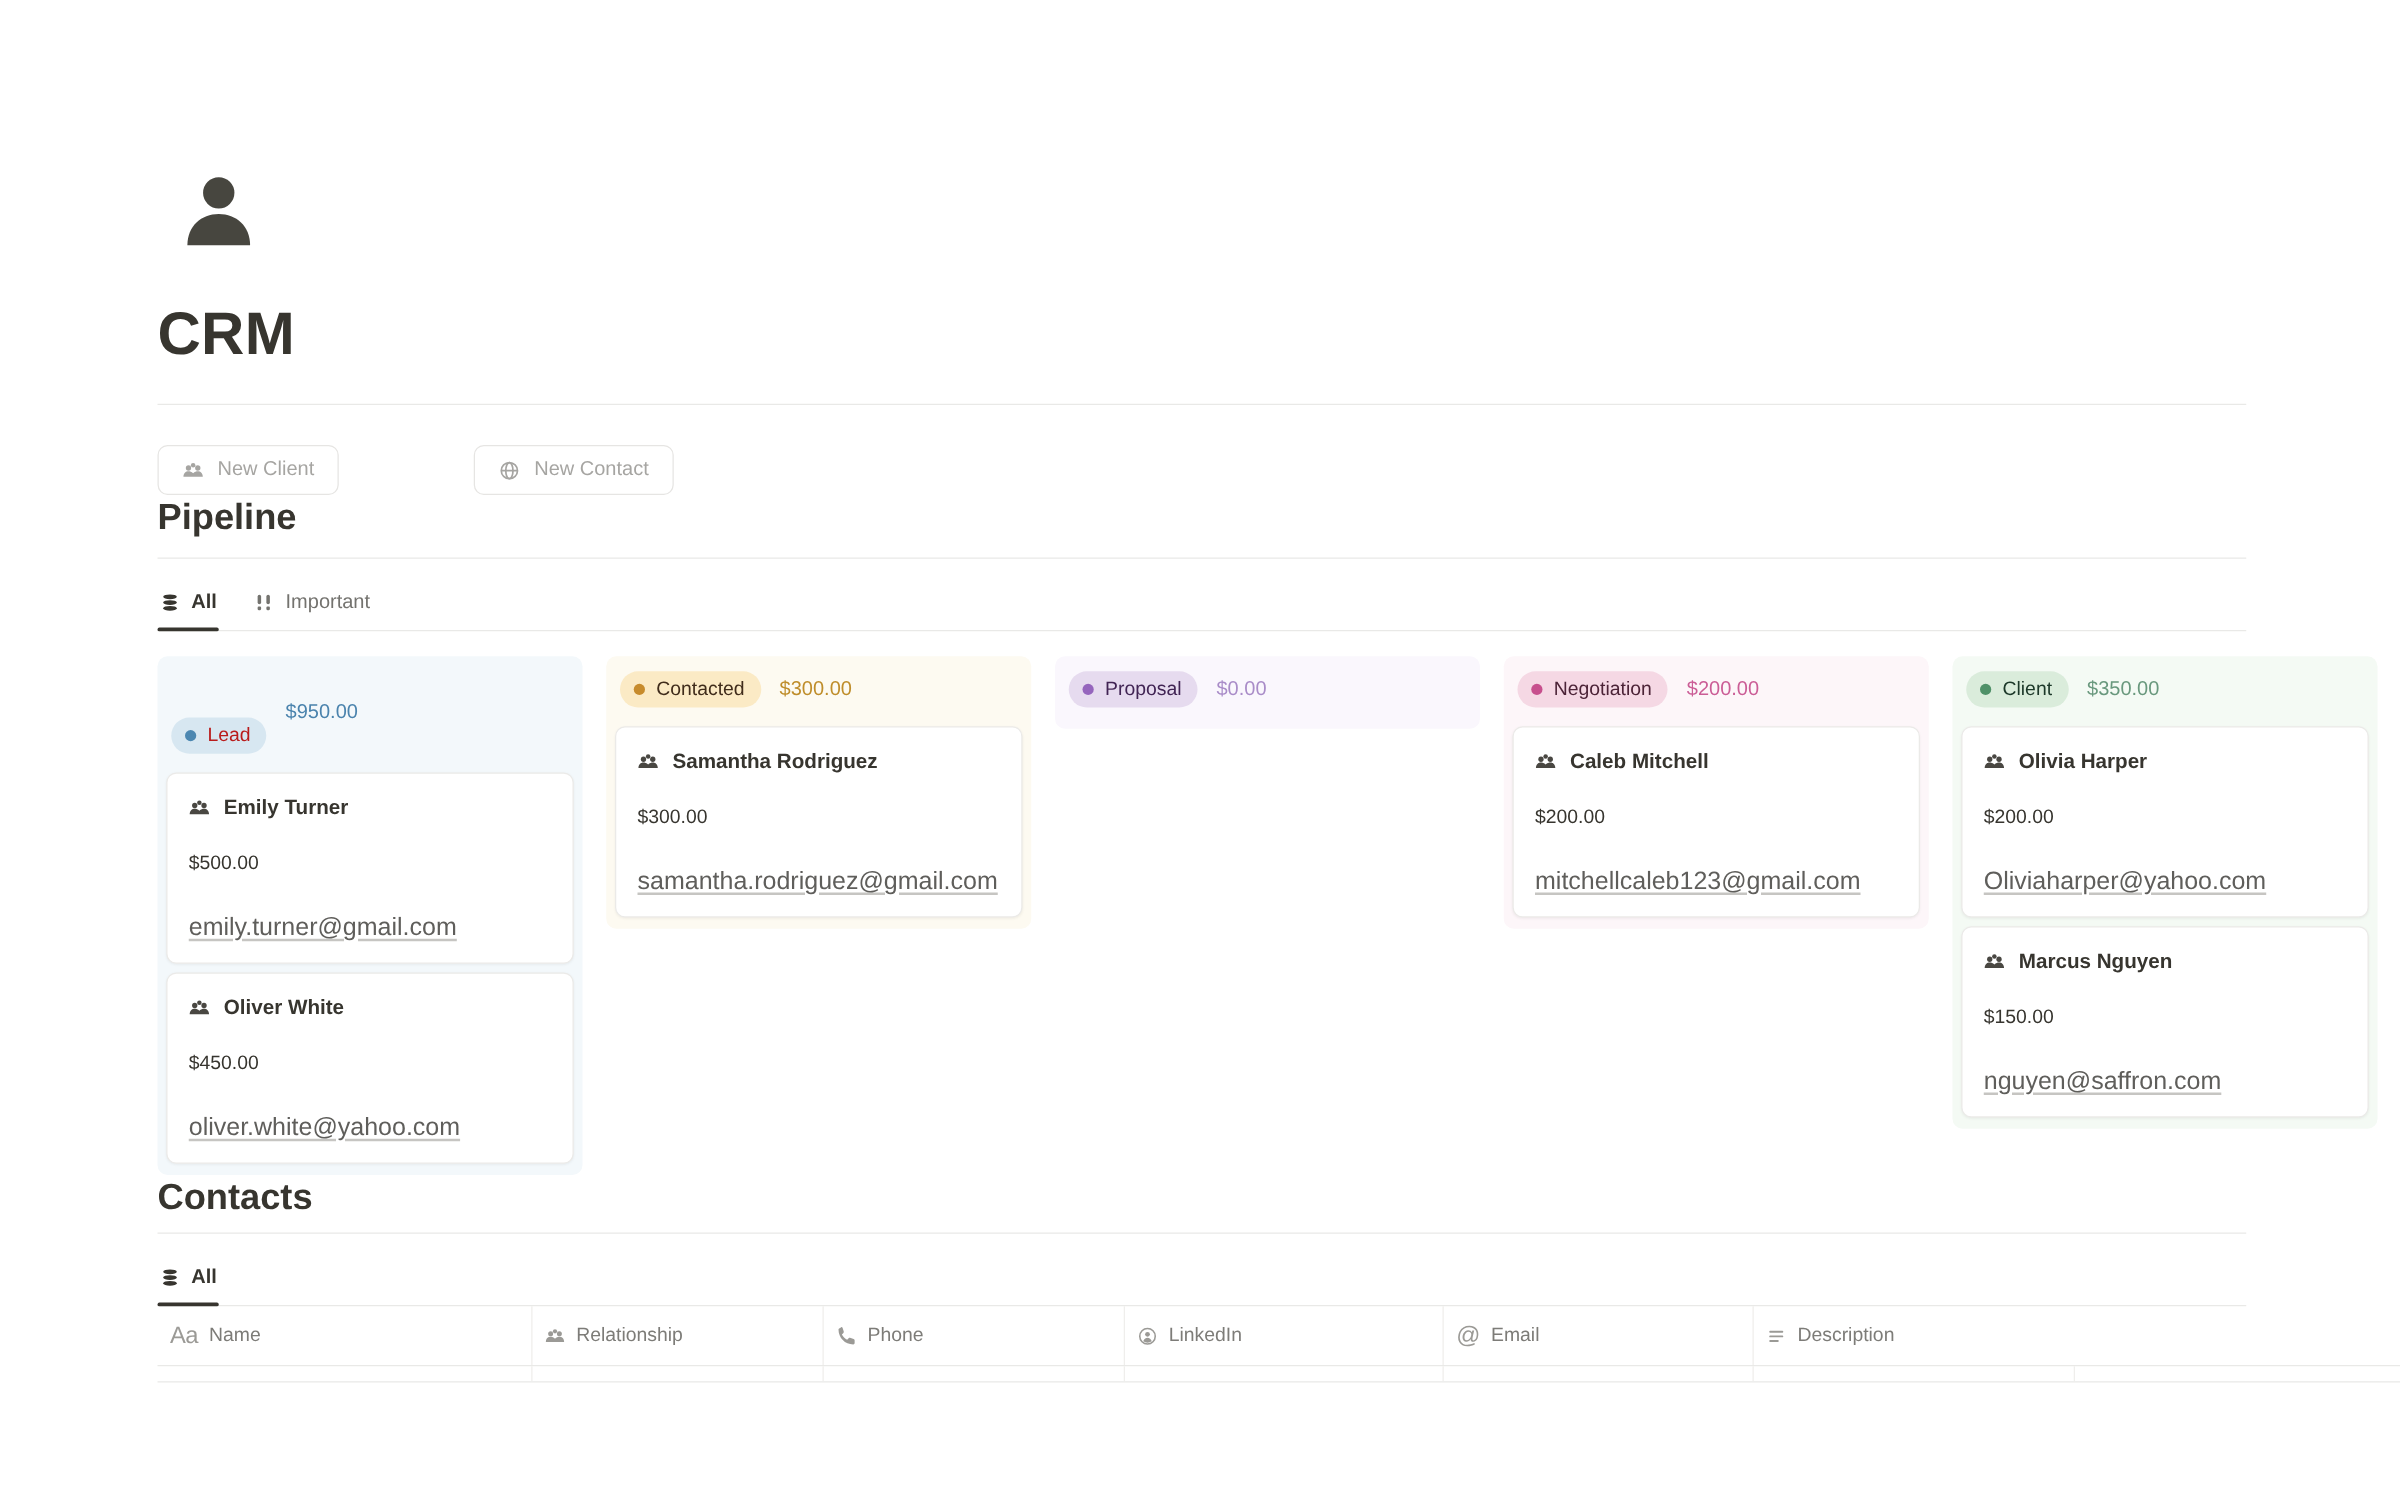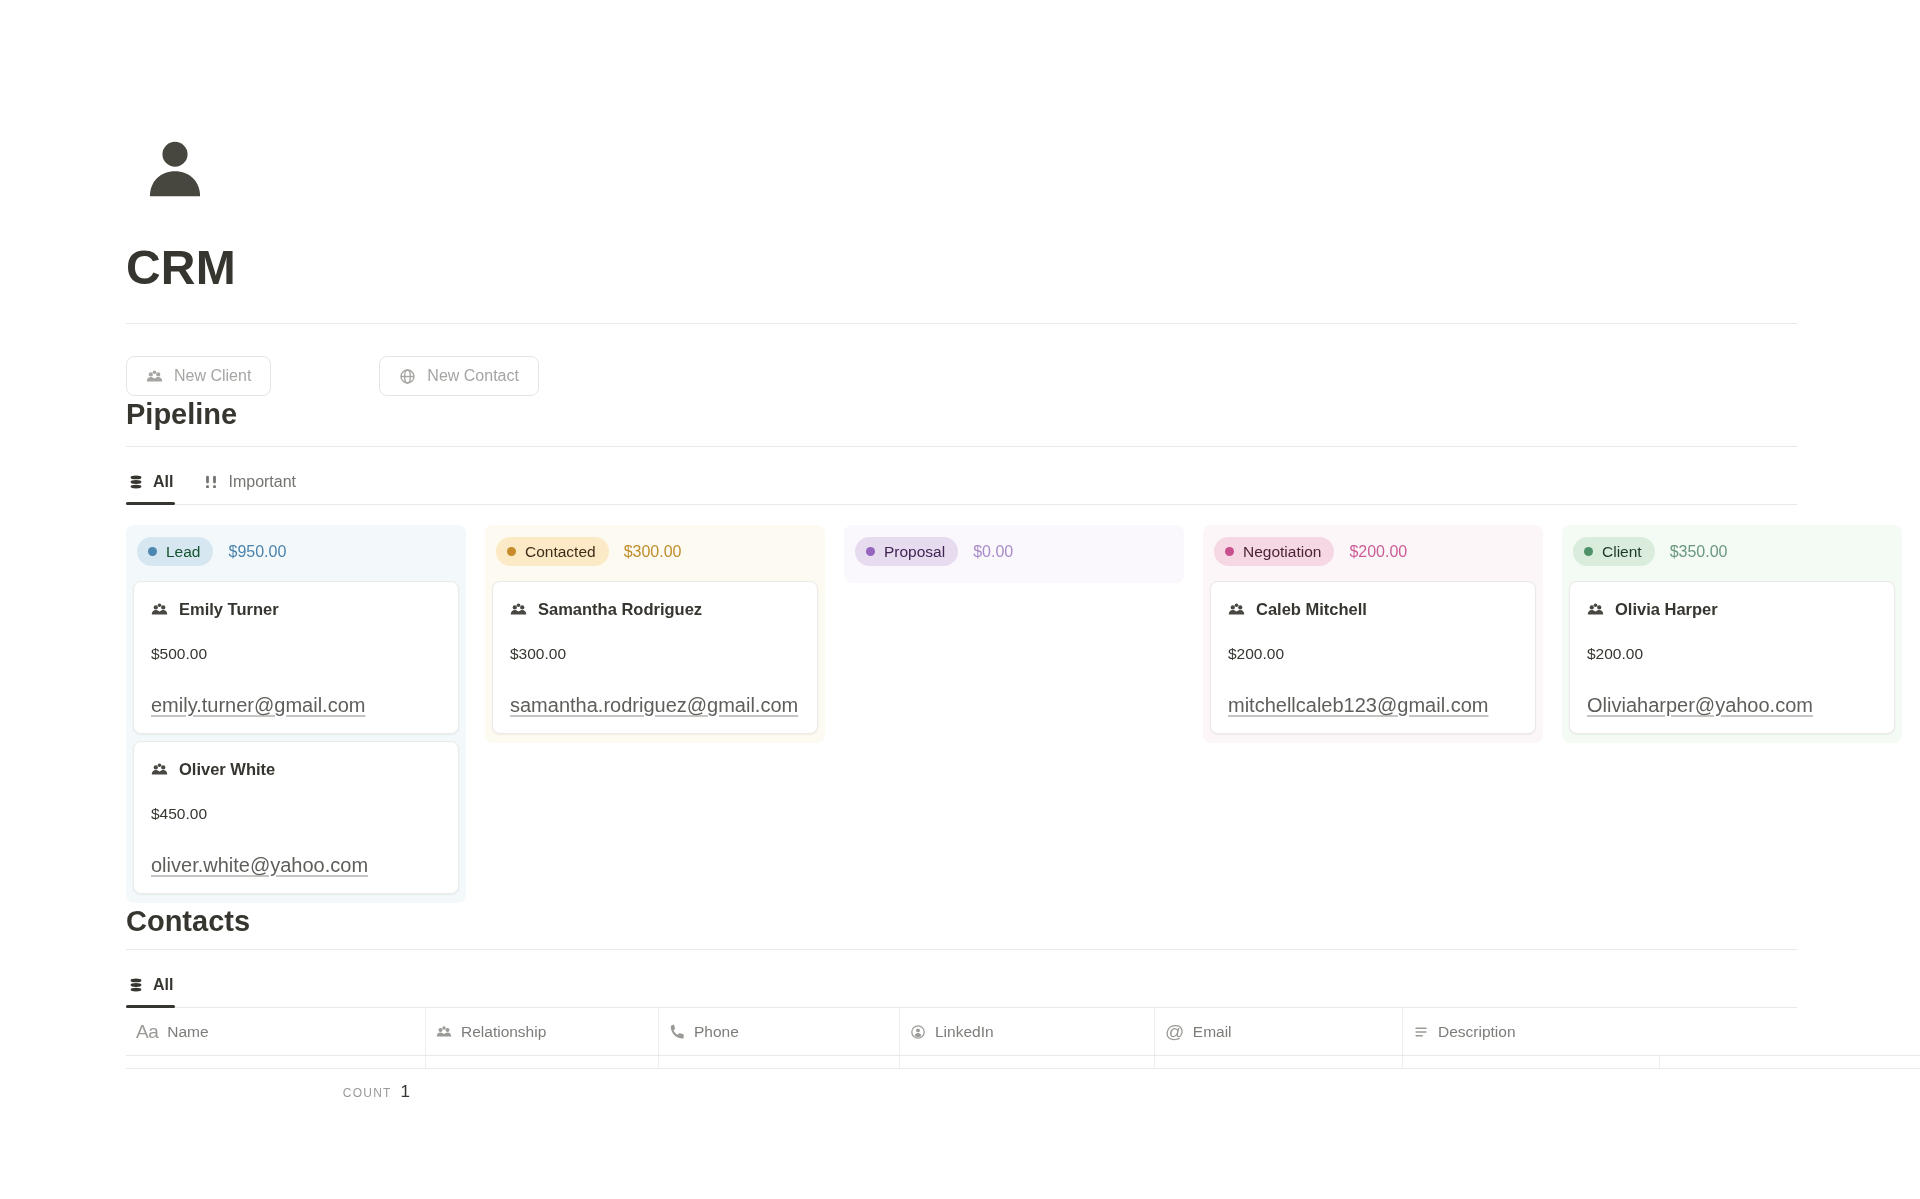--- a/index.html
+++ b/index.html
@@ -170,21 +170,21 @@
           <use href="#ic-bangbang"></use>
         </svg>
       <span>Important</span>
     </div>
   </div>
 
   <div class="board">
 
     <div class="col" style="background: rgb(243, 248, 251);">
       <div class="col-header">
-        <span class="pill" style="background: rgb(215, 231, 241); color: #14532d;">
+        <span class="pill" style="background: rgb(215, 231, 241); color: #b91c1c; margin-top: 37px;">
           <span class="dot" style="background: rgb(75, 135, 177);"></span>
           <span>Lead</span>
         </span>
         <span class="col-sum" style="color: rgb(74, 131, 173);">$950.00</span>
       </div>
       <div class="card">
         <div class="card-name">
           <svg viewBox="0 0 16 16" fill="currentColor">
               <use href="#ic-people"></use>
             </svg>
@@ -265,20 +265,30 @@
       </div>
       <div class="card">
         <div class="card-name">
           <svg viewBox="0 0 16 16" fill="currentColor">
               <use href="#ic-people"></use>
             </svg>
           <span>Olivia Harper</span>
         </div>
         <div class="card-amount">$200.00</div>
         <div class="card-email">Oliviaharper@yahoo.com</div>
+      </div>
+      <div class="card">
+        <div class="card-name">
+          <svg viewBox="0 0 16 16" fill="currentColor">
+              <use href="#ic-people"></use>
+            </svg>
+          <span>Marcus Nguyen</span>
+        </div>
+        <div class="card-amount">$150.00</div>
+        <div class="card-email">nguyen@saffron.com</div>
       </div>
     </div>
 
   </div>
 
   <h2 class="section-title contacts-title">Contacts</h2>
   <div class="divider d3"></div>
 
   <div class="tabs">
     <div class="tab active">
@@ -326,19 +336,15 @@
     </div>
     <div class="trow-empty">
       <div class="td c0"></div>
       <div class="td c1"></div>
       <div class="td c2"></div>
       <div class="td c3"></div>
       <div class="td c4"></div>
       <div class="td c5"></div>
       <div class="td c6"></div>
     </div>
-    <div class="tfoot">
-      <span class="count-label">COUNT</span>
-      <span class="count-value">1</span>
-    </div>
   </div>
 
 </div>
 
 </body></html>

